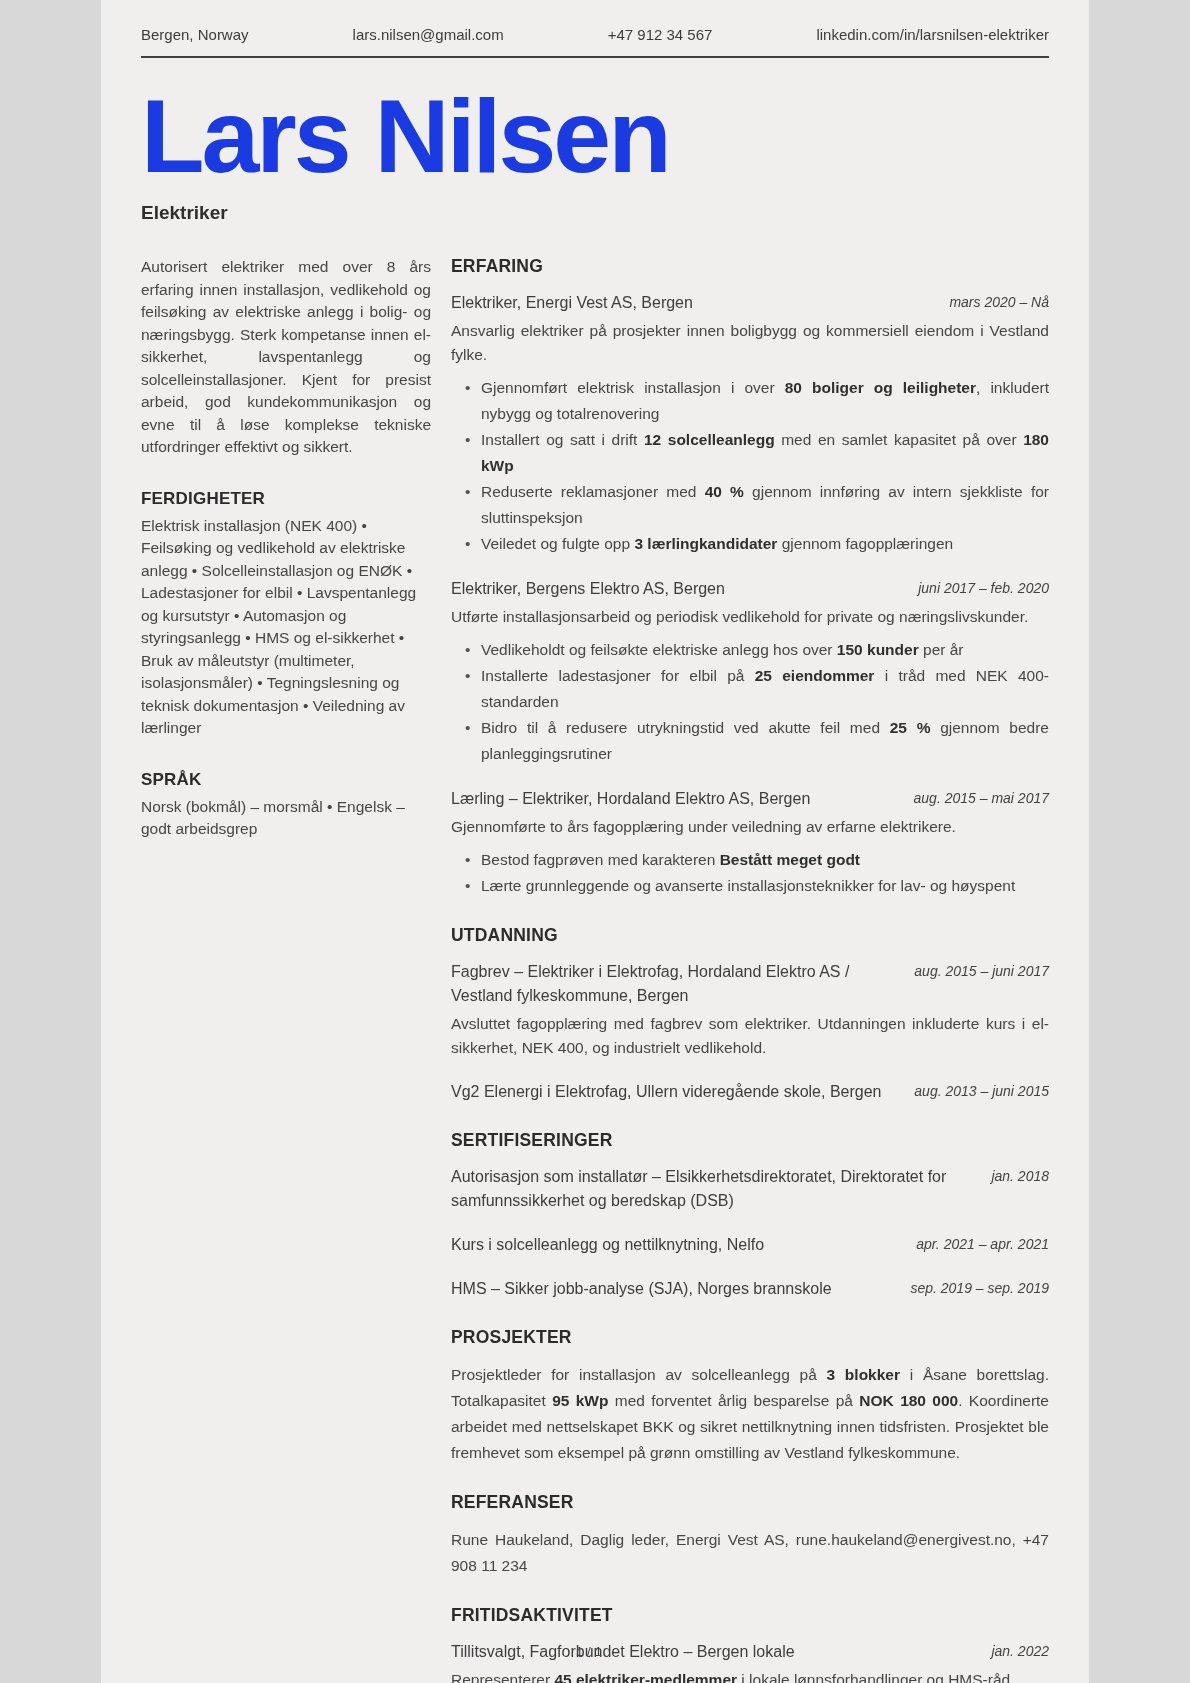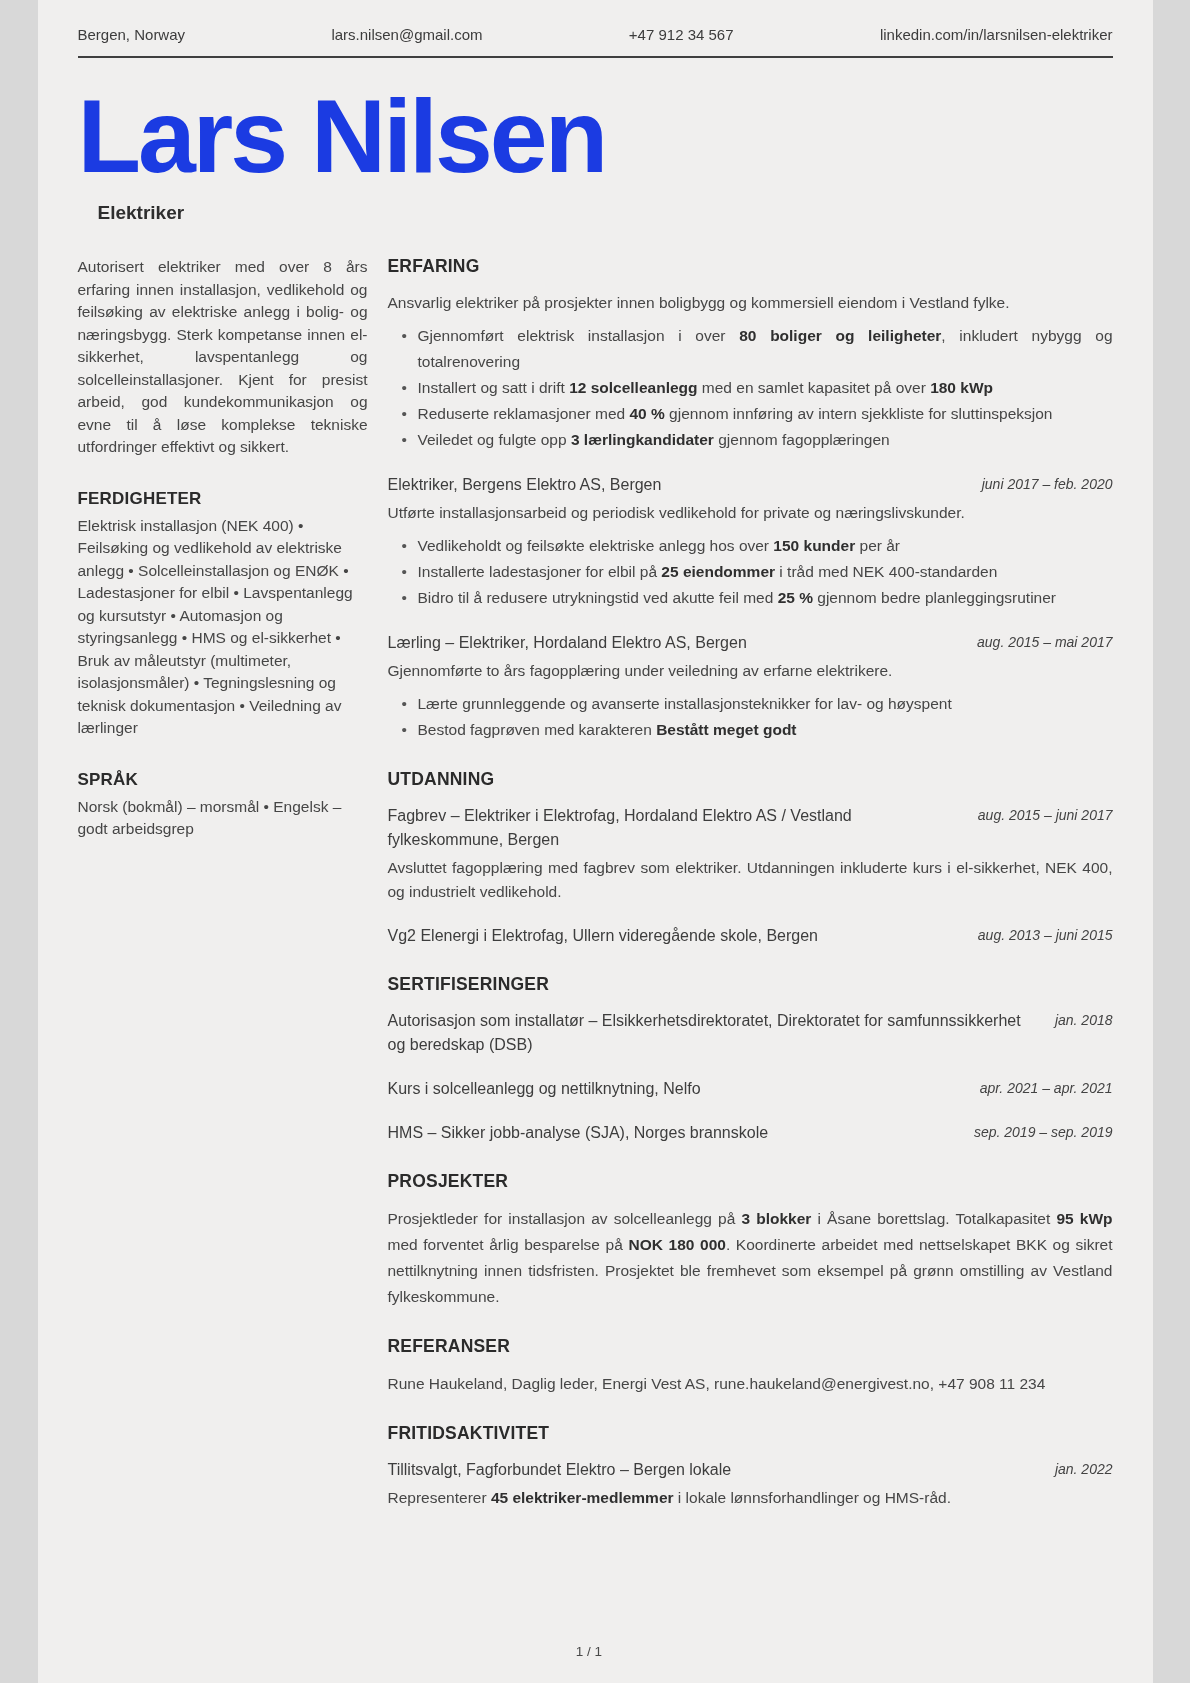--- a/index.html
+++ b/index.html
@@ -1,19 +1,19 @@
 <!DOCTYPE html>
 <html lang="no"><head>
 <meta charset="utf-8">
 <style>
   * { box-sizing: border-box; }
   html, body { margin: 0; padding: 0; background: #d8d8d8; }
   .page {
     position: relative;
-    width: 1115px;
+    width: 988px;
     height: 1683px;
     margin: 0 auto;
     background: #f0efee;
     font-family: "Liberation Sans", "DejaVu Sans", sans-serif;
     color: #464646;
     overflow: hidden;
   }
   .inner { padding: 26px 40px 0 40px; }
 
   
@@ -37,21 +37,20 @@
     line-height: 1.0;
     font-weight: 800;
     letter-spacing: -3px;
     color: #1b3be2;
   }
   .job-title {
     margin-top: 14px;
     font-size: 19px;
     font-weight: 700;
     color: #2e2e2e;
-    margin-left: 20px;
   }
 
   
   .main {
     display: flex;
     gap: 20px;
     margin-top: 32px;
   }
   .col-left { width: 290px; flex: 0 0 290px; }
   .col-right { flex: 1; min-width: 0; }
@@ -177,20 +176,24 @@
         <h3 class="side-heading">SPRÅK</h3>
         <p class="side-text">Norsk (bokmål) – morsmål • Engelsk – godt arbeidsgrep</p>
       </div>
 
       <div class="col-right">
 
         <section class="section">
           <h3 class="section-heading">ERFARING</h3>
 
           <article class="entry">
+            <div class="entry-head">
+              <span class="entry-title">Elektriker, Energi Vest AS, Bergen</span>
+              <span class="entry-date">mars 2020 – Nå</span>
+            </div>
             <p class="entry-summary">Ansvarlig elektriker på prosjekter innen boligbygg og kommersiell eiendom i Vestland fylke.</p>
             <ul class="bullets">
               <li>Gjennomført elektrisk installasjon i over <b>80 boliger og leiligheter</b>, inkludert nybygg og totalrenovering</li>
               <li>Installert og satt i drift <b>12 solcelleanlegg</b> med en samlet kapasitet på over <b>180 kWp</b></li>
               <li>Reduserte reklamasjoner med <b>40 %</b> gjennom innføring av intern sjekkliste for sluttinspeksjon</li>
               <li>Veiledet og fulgte opp <b>3 lærlingkandidater</b> gjennom fagopplæringen</li>
             </ul>
           </article>
 
           <article class="entry">
@@ -206,22 +209,22 @@
             </ul>
           </article>
 
           <article class="entry">
             <div class="entry-head">
               <span class="entry-title">Lærling – Elektriker, Hordaland Elektro AS, Bergen</span>
               <span class="entry-date">aug. 2015 – mai 2017</span>
             </div>
             <p class="entry-summary">Gjennomførte to års fagopplæring under veiledning av erfarne elektrikere.</p>
             <ul class="bullets">
+              <li>Bestod fagprøven med karakteren <b>Bestått meget godt</b></li>
               <li>Lærte grunnleggende og avanserte installasjonsteknikker for lav- og høyspent</li>
-              <li>Bestod fagprøven med karakteren <b>Bestått meget godt</b></li>
             </ul>
           </article>
         </section>
 
         <section class="section">
           <h3 class="section-heading">UTDANNING</h3>
 
           <article class="entry">
             <div class="entry-head">
               <span class="entry-title">Fagbrev – Elektriker i Elektrofag, Hordaland Elektro AS / Vestland fylkeskommune, Bergen</span>

